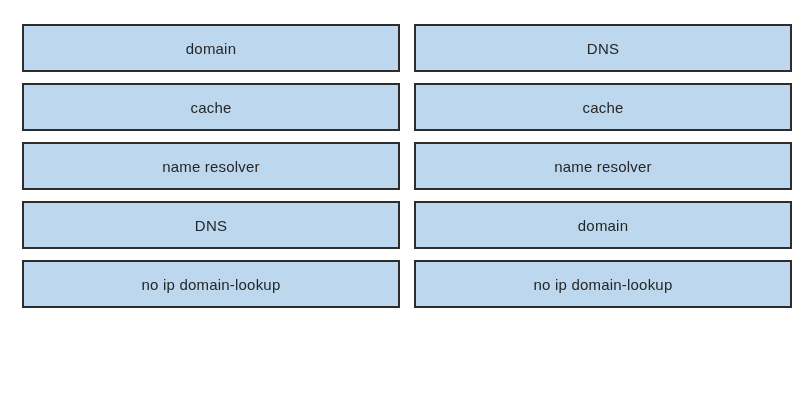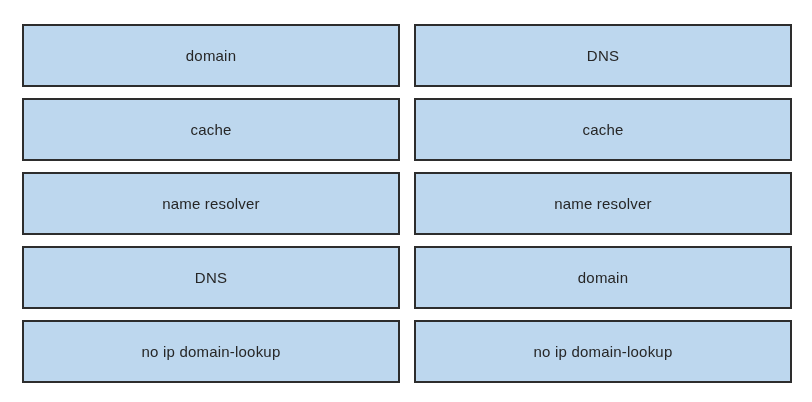--- a/index.html
+++ b/index.html
@@ -3,21 +3,21 @@
 <meta charset="utf-8">
 <style>
   html, body {
     margin: 0;
     padding: 0;
     background: #ffffff;
     font-family: "Liberation Sans", sans-serif;
   }
   .board {
     width: 812px;
-    height: 402px;
+    height: 308px;
     box-sizing: border-box;
     padding: 24px 20px 0 22px;
     display: flex;
     gap: 14px;
     background: #ffffff;
     border-radius: 32px;
   }
   .column {
     flex: 1;
     display: flex;

